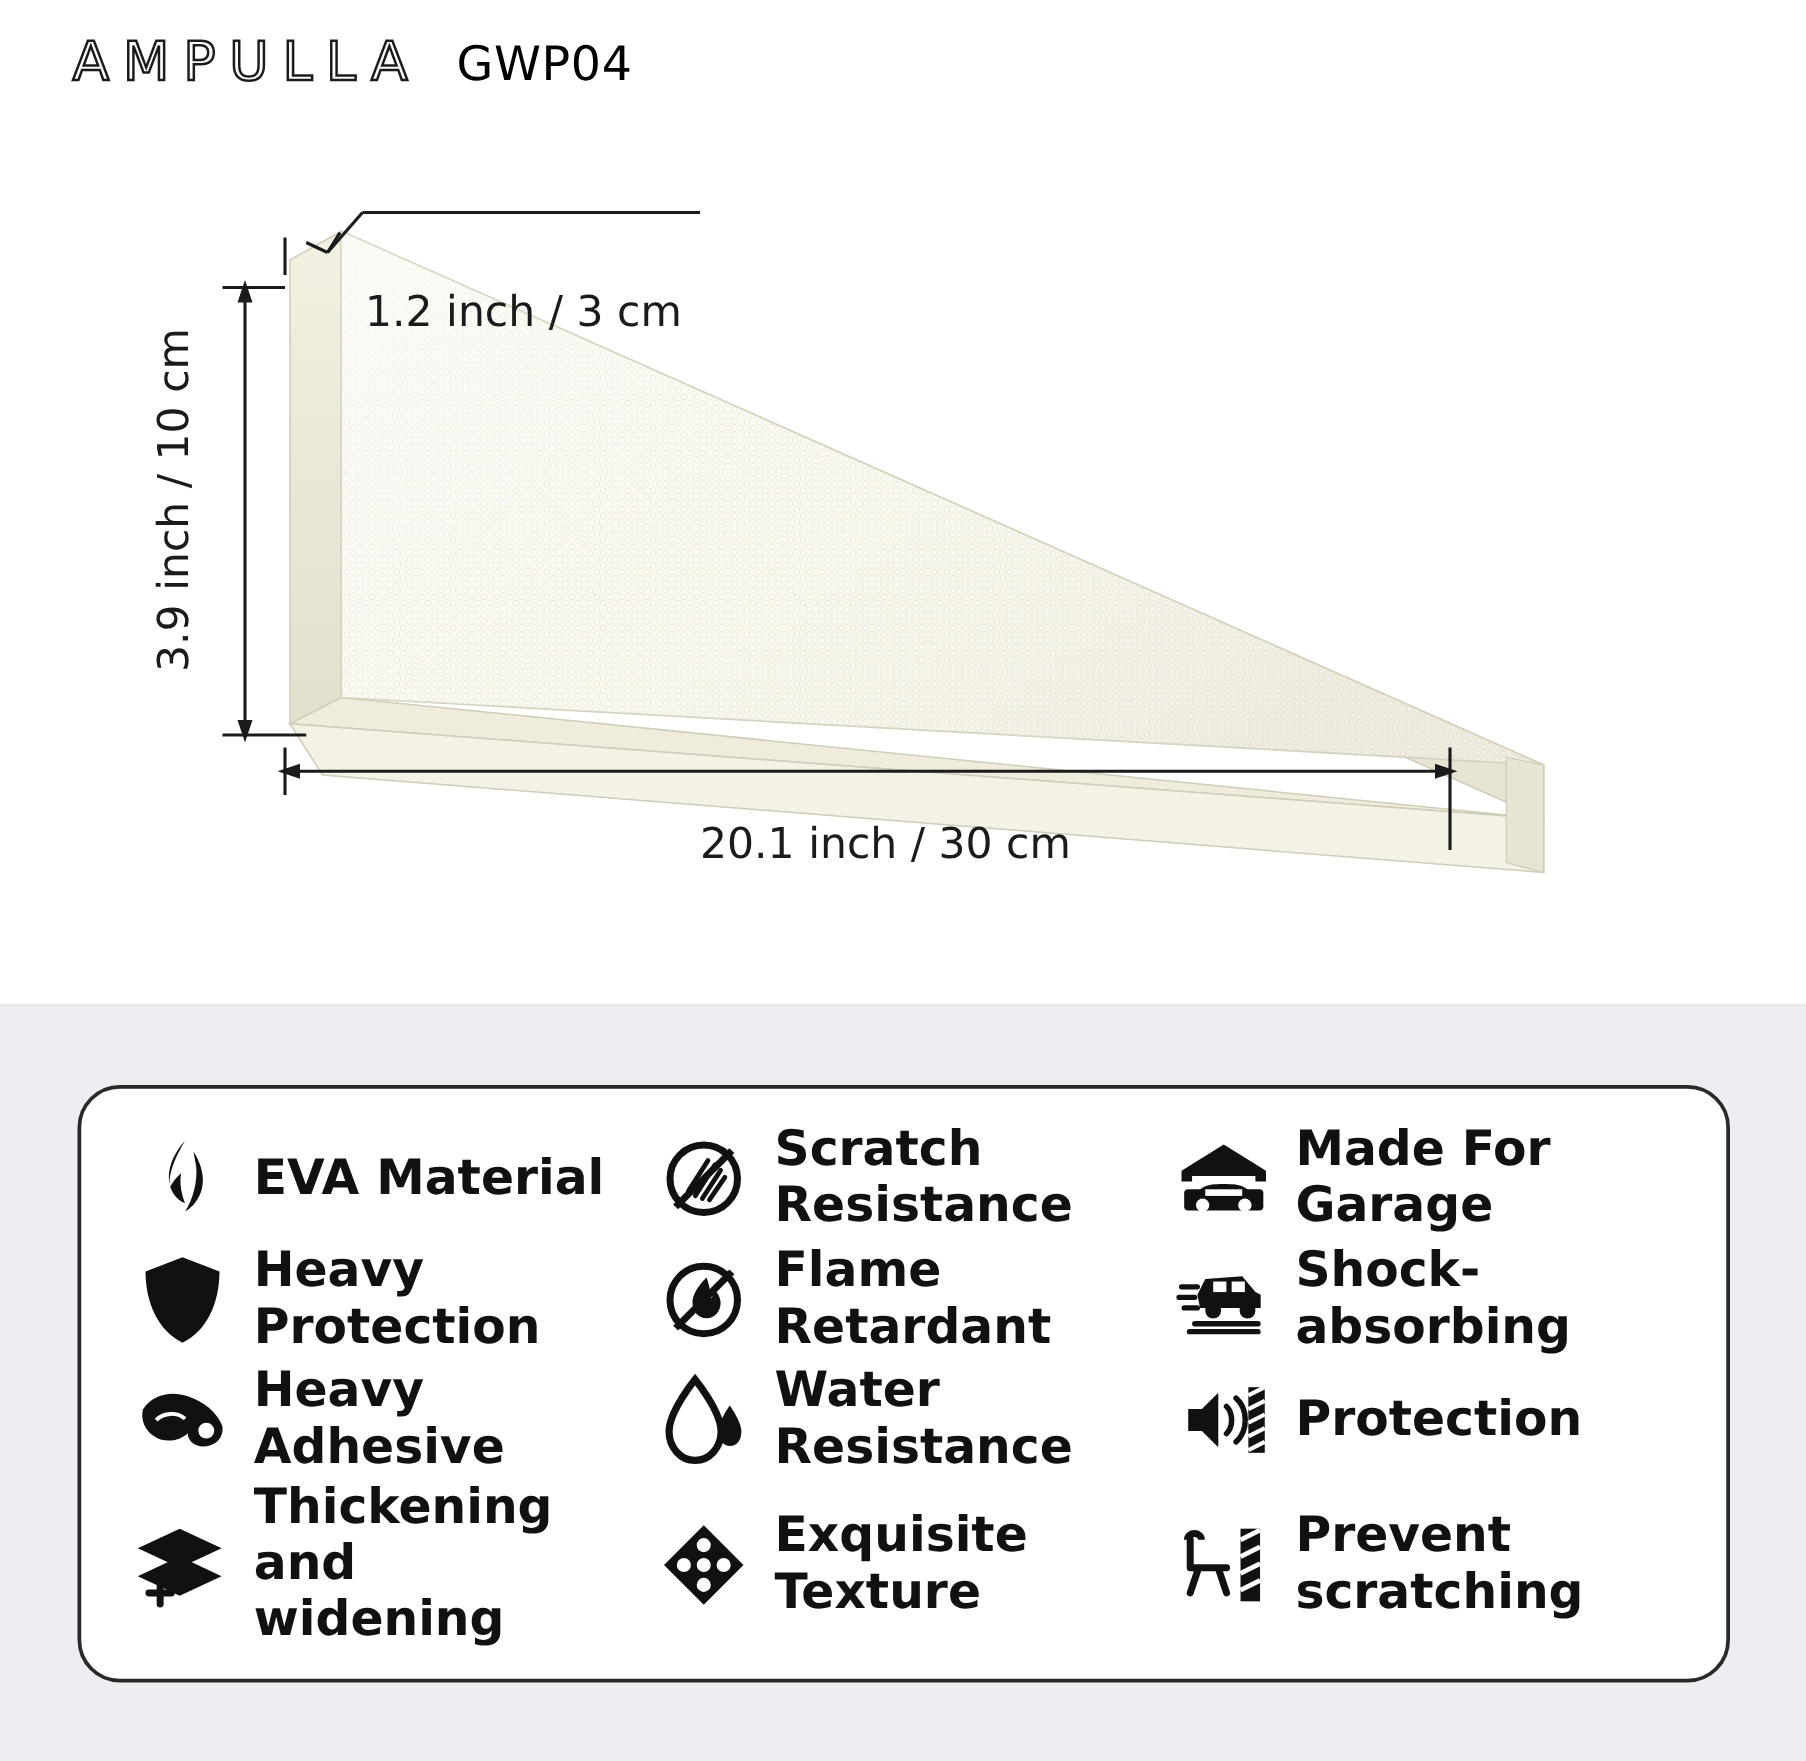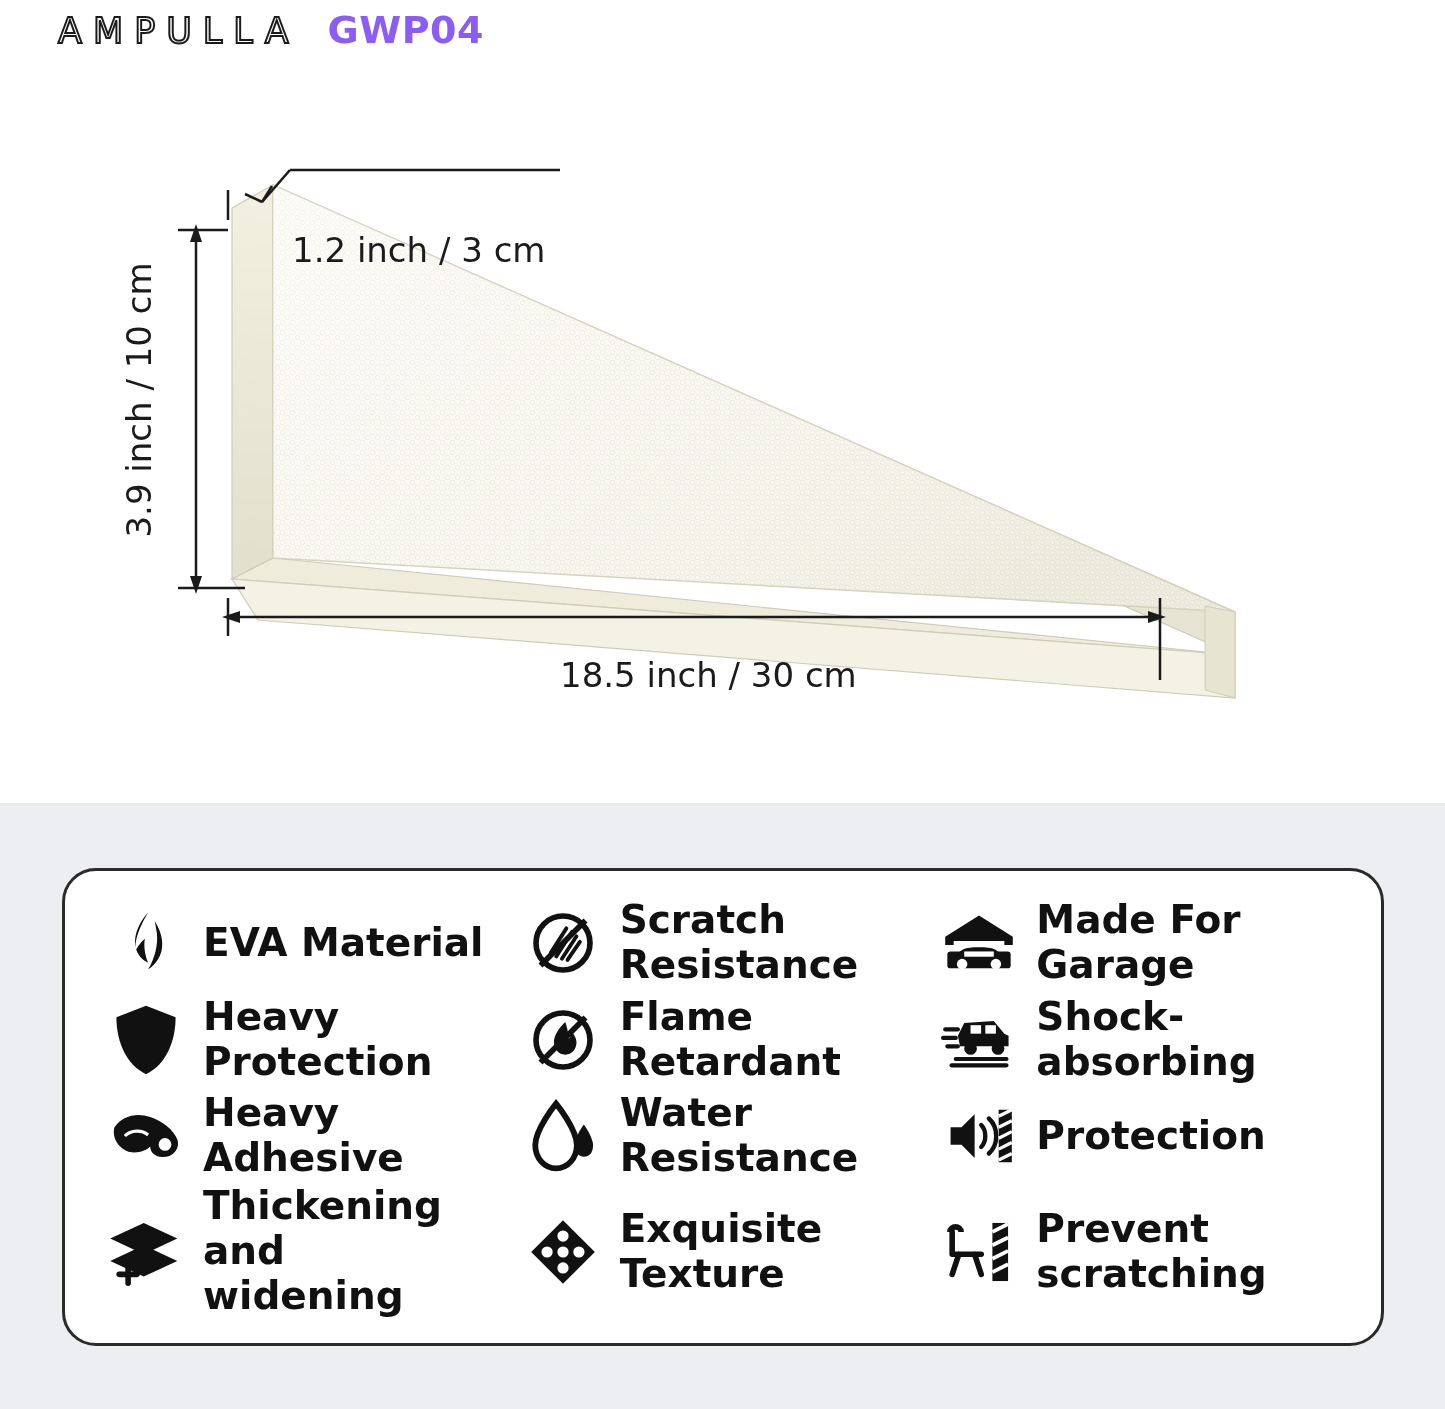--- a/index.html
+++ b/index.html
@@ -29,30 +29,31 @@
   #brand-row {
     position: absolute;
     left: 58px;
     top: 8px;
     display: flex;
     align-items: baseline;
     gap: 28px;
   }
   #brand-logo {
     font-family: "DejaVu Sans", "Liberation Sans", sans-serif;
-    font-size: 35px;
+    font-size: 43px;
     letter-spacing: 11px;
     color: #ffffff;
     -webkit-text-stroke: 2px #1b1b1b;
     font-weight: 400;
+    margin-top: 17px;
   }
   #brand-model {
     font-size: 38px;
-    color: #8b5cf6;
-    font-weight: 700;
+    color: #000000;
+    font-weight: 400;
     letter-spacing: 0.5px;
   }
 
   
   #drawing {
     position: absolute;
     left: 0;
     top: 90px;
     width: 1425px;
     height: 640px;
@@ -199,21 +200,21 @@
 
       <line x1="228" y1="527" x2="1160" y2="527" stroke="#1b1b1b" stroke-width="2.5"></line>
       <polygon points="222,527 240,521 240,533" fill="#1b1b1b"></polygon>
       <polygon points="1166,527 1148,521 1148,533" fill="#1b1b1b"></polygon>
       <line x1="228" y1="508" x2="228" y2="546" stroke="#1b1b1b" stroke-width="2.5"></line>
       <line x1="1160" y1="508" x2="1160" y2="590" stroke="#1b1b1b" stroke-width="2.5"></line>
     </svg>
 
     <div class="dim-label" id="dim-top">1.2 inch / 3 cm</div>
     <div class="dim-label" id="dim-left">3.9 inch / 10 cm</div>
-    <div class="dim-label" id="dim-bottom">18.5 inch / 30 cm</div>
+    <div class="dim-label" id="dim-bottom">20.1 inch / 30 cm</div>
   </div>
 </div>
 
 <div id="feature-panel">
   <div id="feature-card">
     <div id="feature-grid">
 
       <div class="feature col1">
         <span class="ficon">
           <svg width="70" height="70" viewBox="0 0 64 64">

